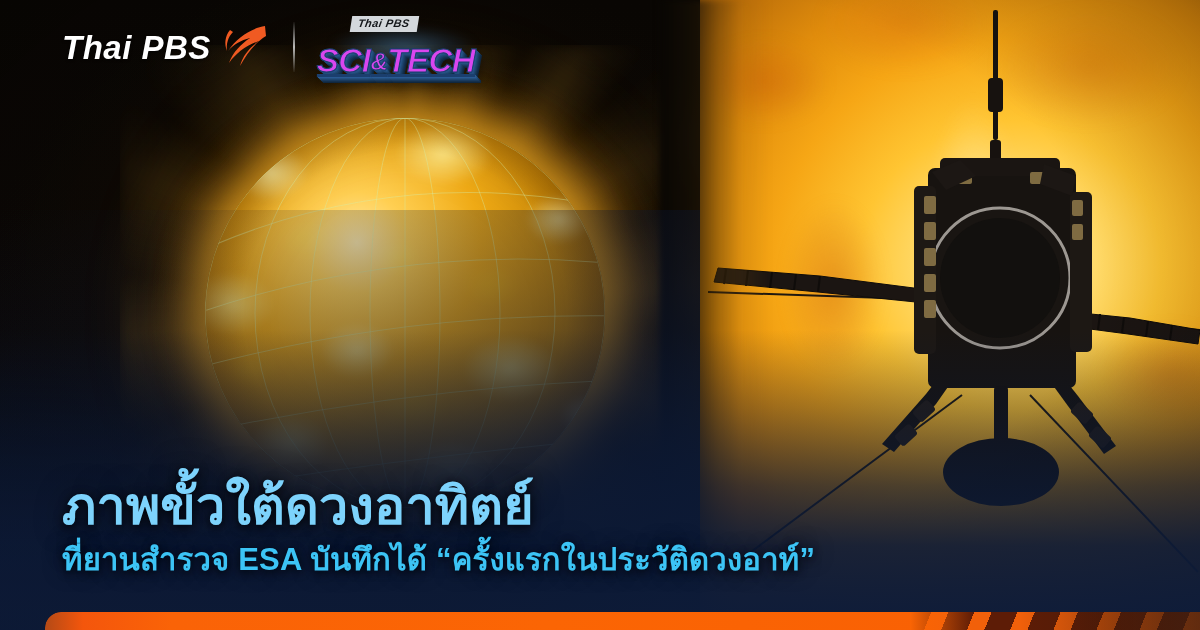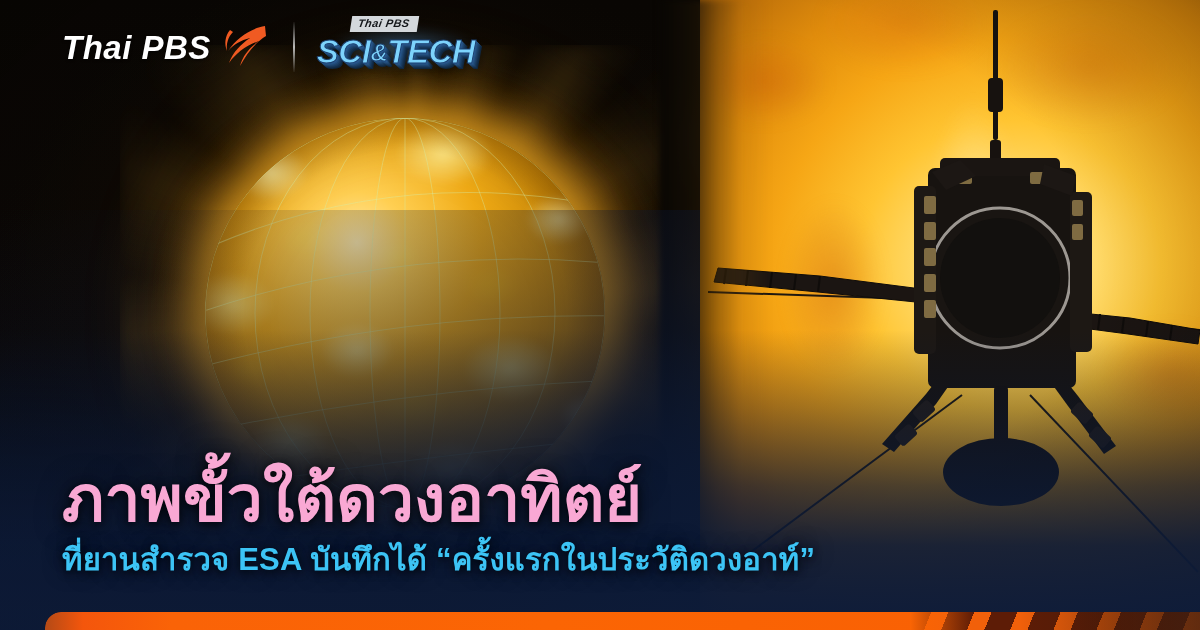--- a/index.html
+++ b/index.html
@@ -195,43 +195,44 @@
     position:absolute; left:34px; top:0;
     background:#d4d8dc;
     color:#14171b;
     font-size:11px; font-weight:bold; font-style:italic;
     letter-spacing:.4px;
     padding:1px 8px 1px 7px;
     line-height:1.25;
     transform:skewX(-9deg);
   }
   .logo-scitech .bigtext{
-    position:absolute; left:0; top:15px;
+    position:absolute; left:0; top:24px;
     font-size:33px; font-weight:bold; font-style:italic;
     letter-spacing:-.5px;
-    color:#7dd3fc;
+    color:#d946ef;
     line-height:1.25;
     -webkit-text-stroke:1px #1b3f6e;
     text-shadow:
       1px 1px 0 #2a5a93, 2px 2px 0 #24507f, 3px 3px 0 #1e456f,
       4px 4px 0 #193a5e, 5px 5px 0 #14304d, 6px 6px 0 #10273f,
       7px 7px 8px rgba(0,0,0,.55);
     font-family:"Liberation Sans","DejaVu Sans",sans-serif;
     white-space:nowrap;
+    text-decoration:underline;
   }
   .logo-scitech .amp{ font-size:24px; vertical-align:2px; }
 
   
   .headline-block{
     position:absolute; left:62px; bottom:52px; z-index:30;
   }
   .headline{
-    font-size:64px;
+    font-size:52px;
     font-weight:bold;
-    color:#f9a8d4;
+    color:#7dd3fc;
     line-height:1.08;
     letter-spacing:.2px;
     text-shadow:0 2px 10px rgba(0,0,0,.85), 0 0 28px rgba(0,0,0,.55);
     font-family:"Liberation Sans","DejaVu Sans",sans-serif;
     white-space:nowrap;
   }
   .subhead{
     margin-top:8px;
     font-size:31px;
     font-weight:bold;

